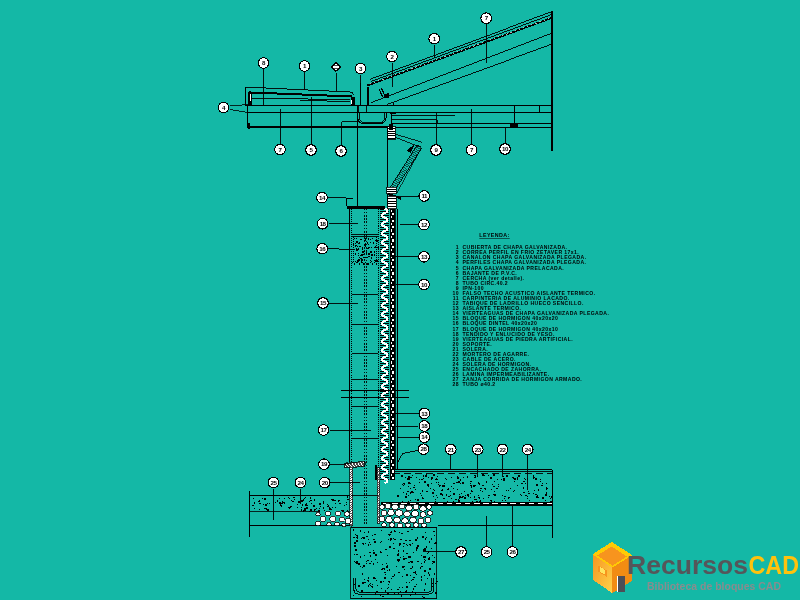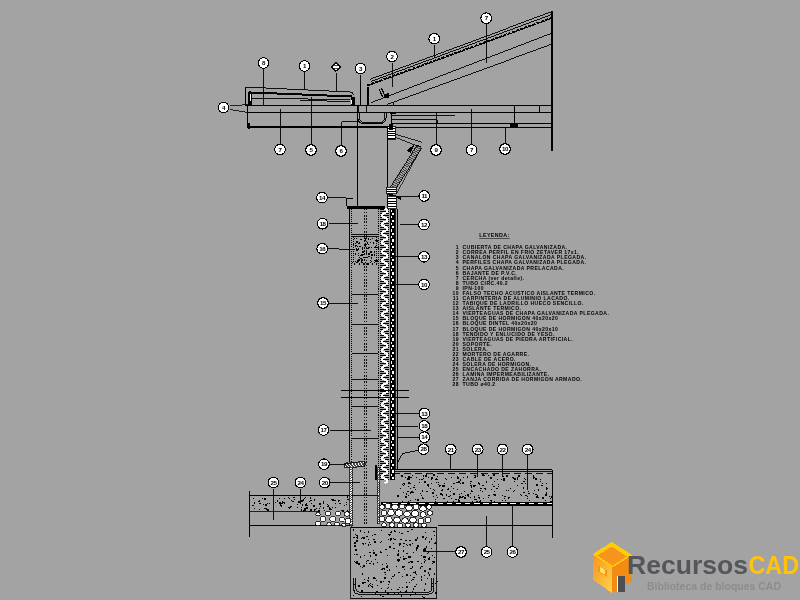--- a/index.html
+++ b/index.html
@@ -1,16 +1,16 @@
 <!DOCTYPE html>
 <html><head>
 <meta charset="utf-8">
 <style>
 html,body{margin:0;padding:0;background:#fff;}
-#page{position:relative;width:800px;height:600px;background:#a3a3a3;overflow:hidden;}
+#page{position:relative;width:800px;height:600px;background:#14b8a6;overflow:hidden;}
 svg text{font-family:'Liberation Sans',sans-serif;}
 </style>
 </head>
 <body>
 <div id="page">
 <svg width="800" height="600" viewBox="0 0 800 600" shape-rendering="crispEdges">
 
 <g>
 <line x1="369.5" y1="79.1" x2="552.0" y2="11.5" stroke="#000" stroke-width="0.9"></line>
 <line x1="370.6" y1="81.6" x2="552.0" y2="14.4" stroke="#000" stroke-width="0.9"></line>

